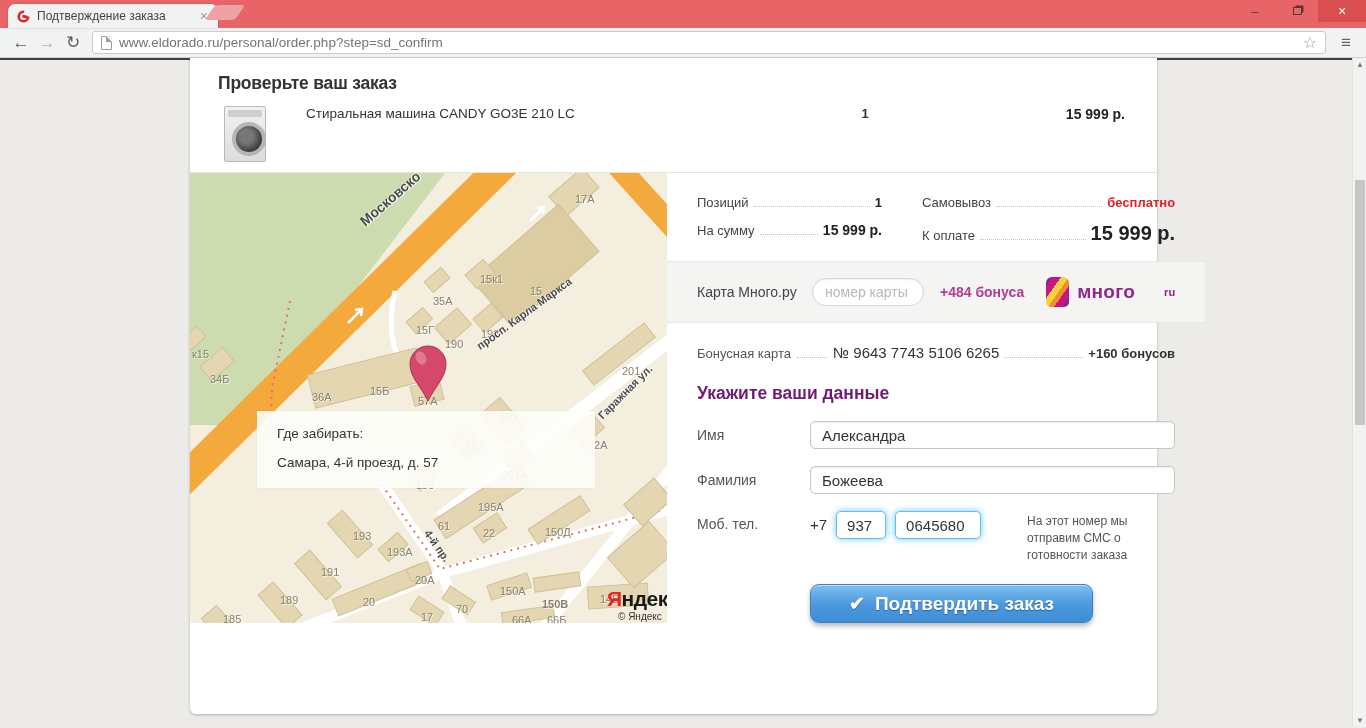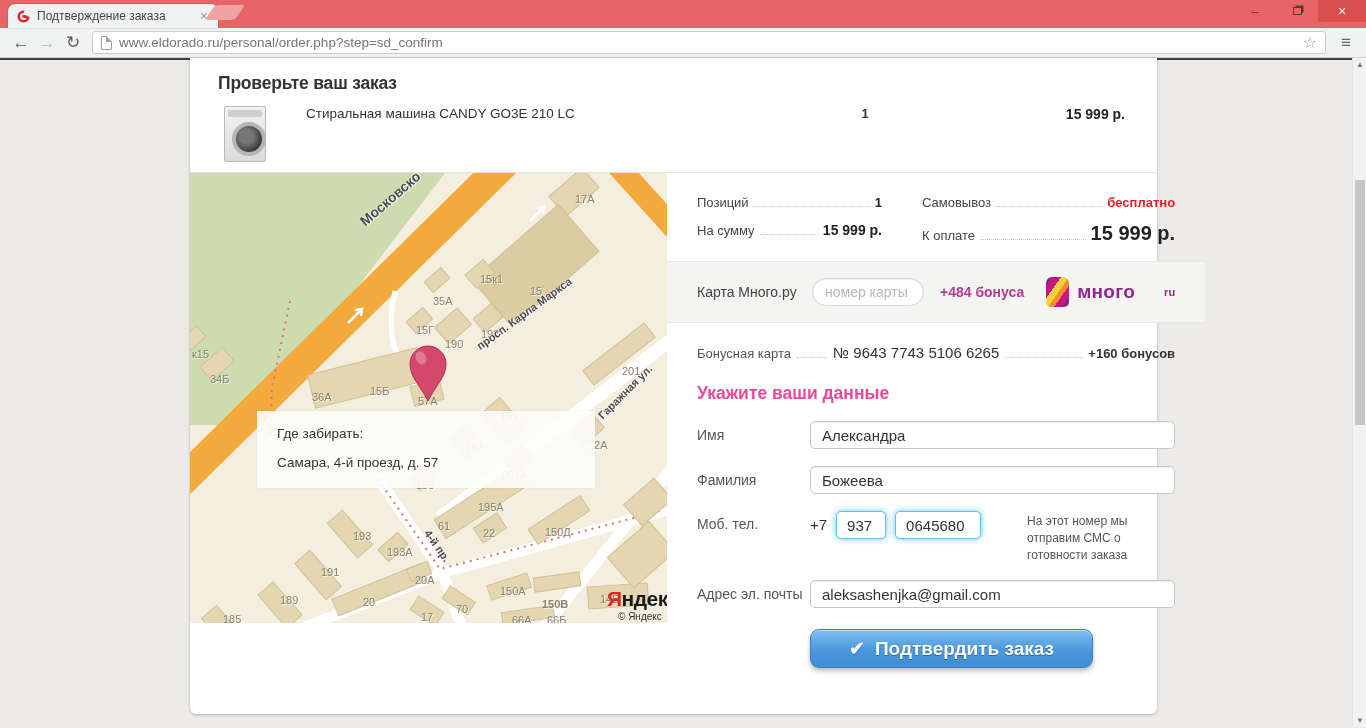--- a/index.html
+++ b/index.html
@@ -80,21 +80,21 @@
   .mnogo-logo { margin-left:auto; display:flex; align-items:center; }
   .mnogo-ico { width:23px; height:30px; border-radius:6px 6px 5px 5px; background:linear-gradient(125deg,#7c2a86 14%,#c71585 14% 34%,#f4d23c 34% 52%,#ef8f2e 52% 66%,#c71585 66% 84%,#7c2a86 84%); margin-right:8px; }
   .mnogo-text { font-size:19px; font-weight:800; color:#90278e; letter-spacing:.3px; }
   .mnogo-ru { font-size:11px; font-weight:800; color:#90278e; vertical-align:7px; margin-left:1px;padding-left:28px; }
 
   .bonus-row { display:flex; align-items:baseline; padding:21px 0 2px; font-size:13px; color:#555; }
   .bonus-num { font-size:15px; color:#333; }
   .bonus-val { font-weight:bold; color:#333; }
   .bonus-row .lead-sm { flex:none; width:30px; border-bottom:1px dotted #c3c3c3; margin:0 6px 3px; }
 
-  h2.form-title { font-size:17.5px; color:#ec4899; margin:20px 0 6px; }
+  h2.form-title { font-size:17.5px; color:#701a75; margin:20px 0 6px; }
   .frow { display:flex; align-items:center; margin-top:17px; }
   .flabel { width:113px; flex:none; font-size:14px; color:#555; }
   .tinput { flex:1; height:28px; border:1px solid #c6c6c6; border-radius:5px; padding:0 11px; font-size:15px; color:#333; font-family:inherit; box-shadow:inset 0 1px 2px rgba(0,0,0,.07); outline:none; }
   .frow.phone { align-items:flex-start; }
   .frow.phone .flabel, .ph-prefix { padding-top:5px; }
   .ph-prefix { font-size:15px; color:#333; margin-right:9px; }
   .ph-input { height:28px; border:1px solid #64bfea; border-radius:5px; padding:0 10px; font-size:15px; color:#333; font-family:inherit; outline:none; box-shadow:0 0 6px rgba(90,195,240,.95); }
   .ph-code { width:50px; }
   .ph-num { width:86px; margin-left:9px; }
   .ph-note { width:148px; margin-left:46px; font-size:12px; color:#555; line-height:1.4; padding-top:2px; }
@@ -315,24 +315,20 @@
           <span class="flabel">Фамилия</span>
           <input class="tinput" value="Божеева" style="">
         </div>
         <div class="frow phone">
           <span class="flabel">Моб. тел.</span>
           <span class="ph-prefix">+7</span>
           <input class="ph-input ph-code" value="937" style="">
           <input class="ph-input ph-num" value="0645680" style="">
           <span class="ph-note">На этот номер мы отправим СМС о готовности заказа</span>
         </div>
-        <div class="frow">
-          <span class="flabel">Адрес эл. почты</span>
-          <input class="tinput" value="aleksashenjka@gmail.com" style="">
-        </div>
 
         <div class="submit-row">
           <button class="submit-btn"><span class="chk">✔</span><span>Подтвердить заказ</span></button>
         </div>
       </div>
     </div>
   </div>
 
   <div class="scrollbar">
     <div class="sb-arrow">▲</div>

